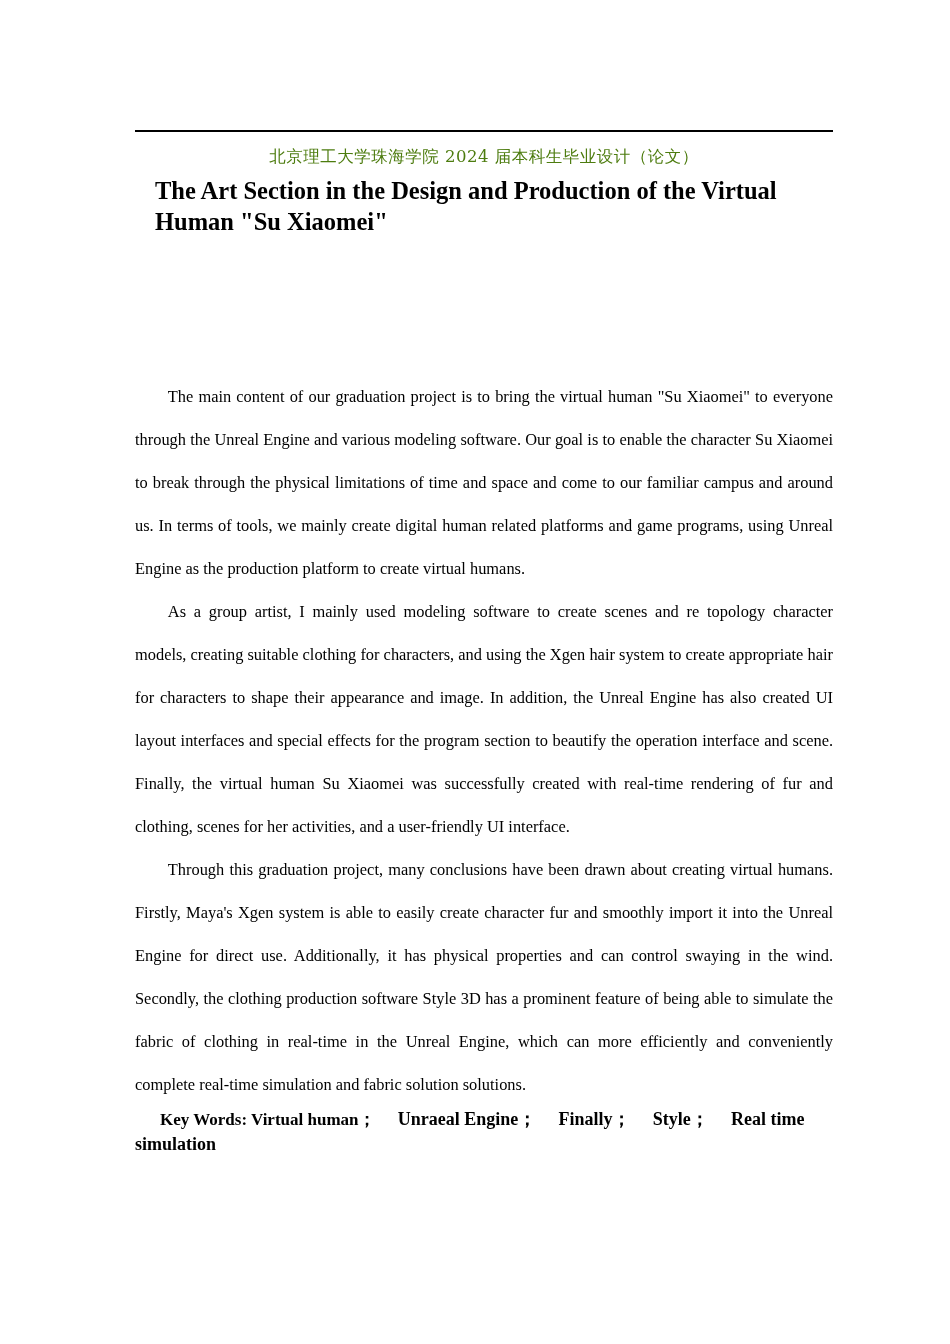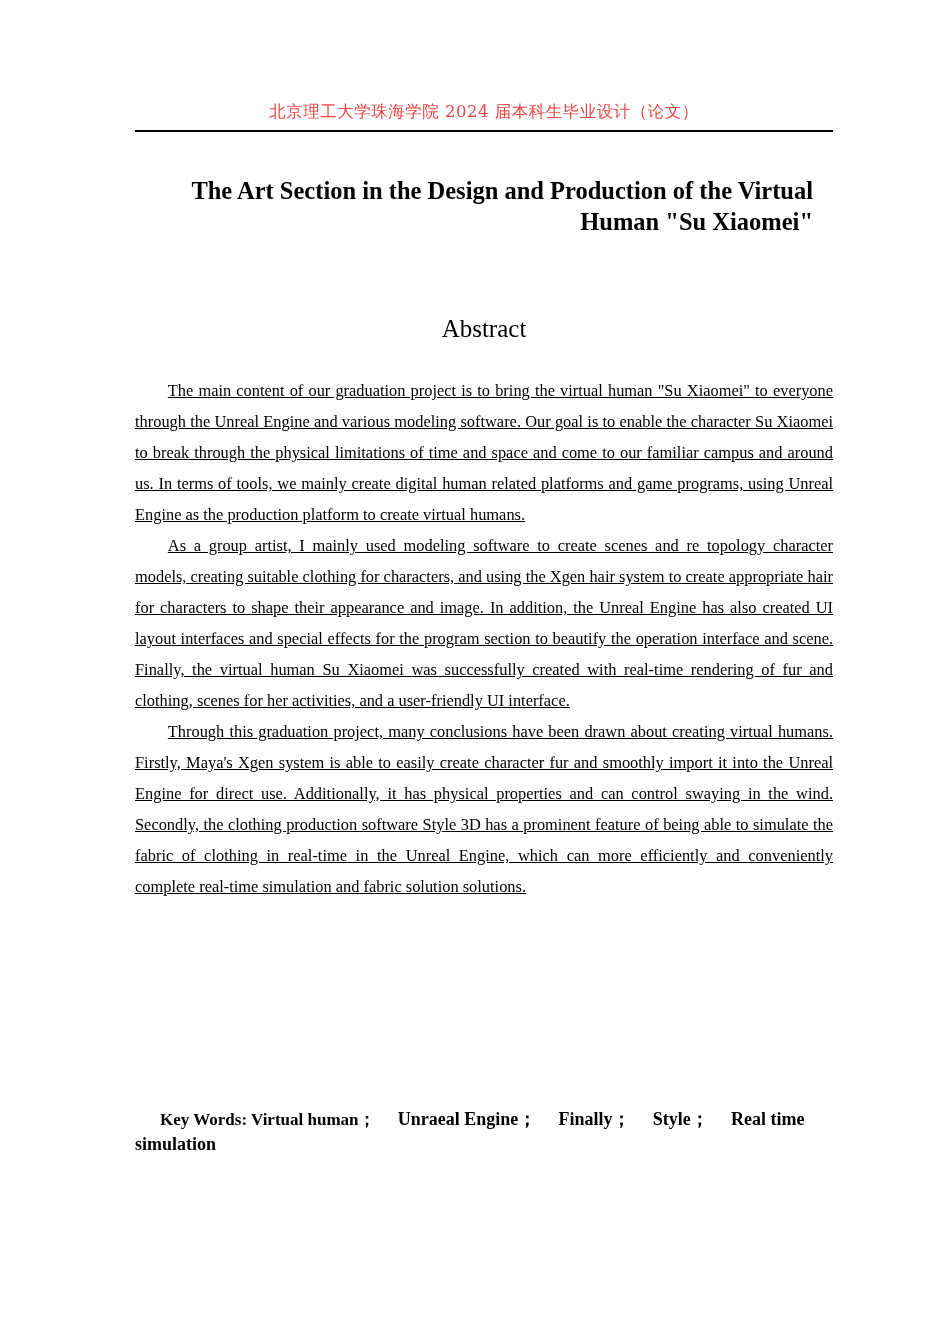--- a/index.html
+++ b/index.html
@@ -28,36 +28,37 @@
     position: absolute;
     left: 0;
     top: 100px;
     width: 698px;
     text-align: center;
   }
   .header-text {
     font-family: "DejaVu Serif", "Liberation Serif", serif;
     font-size: 16.5px;
     letter-spacing: 0.5px;
-    color: #ef4444;
+    color: #4d7c0f;
     line-height: 1.4;
+    margin-top: 45px;
   }
   .header-rule {
     position: absolute;
     left: 0;
     top: 130px;
     width: 698px;
     border-bottom: 2px solid #000;
   }
   .doc-title {
     position: absolute;
     left: 20px;
     top: 175px;
     width: 658px;
-    text-align: right;
+    text-align: left;
     font-weight: bold;
     font-size: 24.5px;
     line-height: 1.28;
   }
   .abstract-heading {
     position: absolute;
     left: 0;
     top: 315px;
     width: 698px;
     text-align: center;
@@ -68,23 +69,22 @@
     position: absolute;
     left: 0;
     top: 375px;
     width: 698px;
   }
   p.para {
     margin: 0 0 0 0;
     text-align: justify;
     text-justify: inter-word;
     font-size: 16.4px;
-    line-height: 31px;
+    line-height: 43px;
     text-indent: 2em;
-    text-decoration: underline;
   }
   .keywords {
     position: absolute;
     left: 0;
     top: 1107px;
     width: 698px;
     font-weight: bold;
     font-size: 16.4px;
     line-height: 1.4;
   }
@@ -111,21 +111,20 @@
 <div class="page">
   <div class="content">
 
     <div class="header-area">
       <div class="header-text">北京理工大学珠海学院 2024 届本科生毕业设计（论文）</div>
     </div>
     <div class="header-rule"></div>
 
     <div class="doc-title">The Art Section in the Design and Production of the Virtual Human "Su Xiaomei"</div>
 
-    <div class="abstract-heading">Abstract</div>
 
     <div class="body-block">
       <p class="para">The main content of our graduation project is to bring the virtual human "Su Xiaomei" to everyone through the Unreal Engine and various modeling software. Our goal is to enable the character Su Xiaomei to break through the physical limitations of time and space and come to our familiar campus and around us. In terms of tools, we mainly create digital human related platforms and game programs, using Unreal Engine as the production platform to create virtual humans.</p>
       <p class="para">As a group artist, I mainly used modeling software to create scenes and re topology character models, creating suitable clothing for characters, and using the Xgen hair system to create appropriate hair for characters to shape their appearance and image. In addition, the Unreal Engine has also created UI layout interfaces and special effects for the program section to beautify the operation interface and scene. Finally, the virtual human Su Xiaomei was successfully created with real-time rendering of fur and clothing, scenes for her activities, and a user-friendly UI interface.</p>
       <p class="para">Through this graduation project, many conclusions have been drawn about creating virtual humans. Firstly, Maya's Xgen system is able to easily create character fur and smoothly import it into the Unreal Engine for direct use. Additionally, it has physical properties and can control swaying in the wind. Secondly, the clothing production software Style 3D has a prominent feature of being able to simulate the fabric of clothing in real-time in the Unreal Engine, which can more efficiently and conveniently complete real-time simulation and fabric solution solutions.</p>
     </div>
 
     <div class="keywords">
       <span class="kw-label">Key Words: Virtual human；</span>
       <span class="kw-gap"></span>

